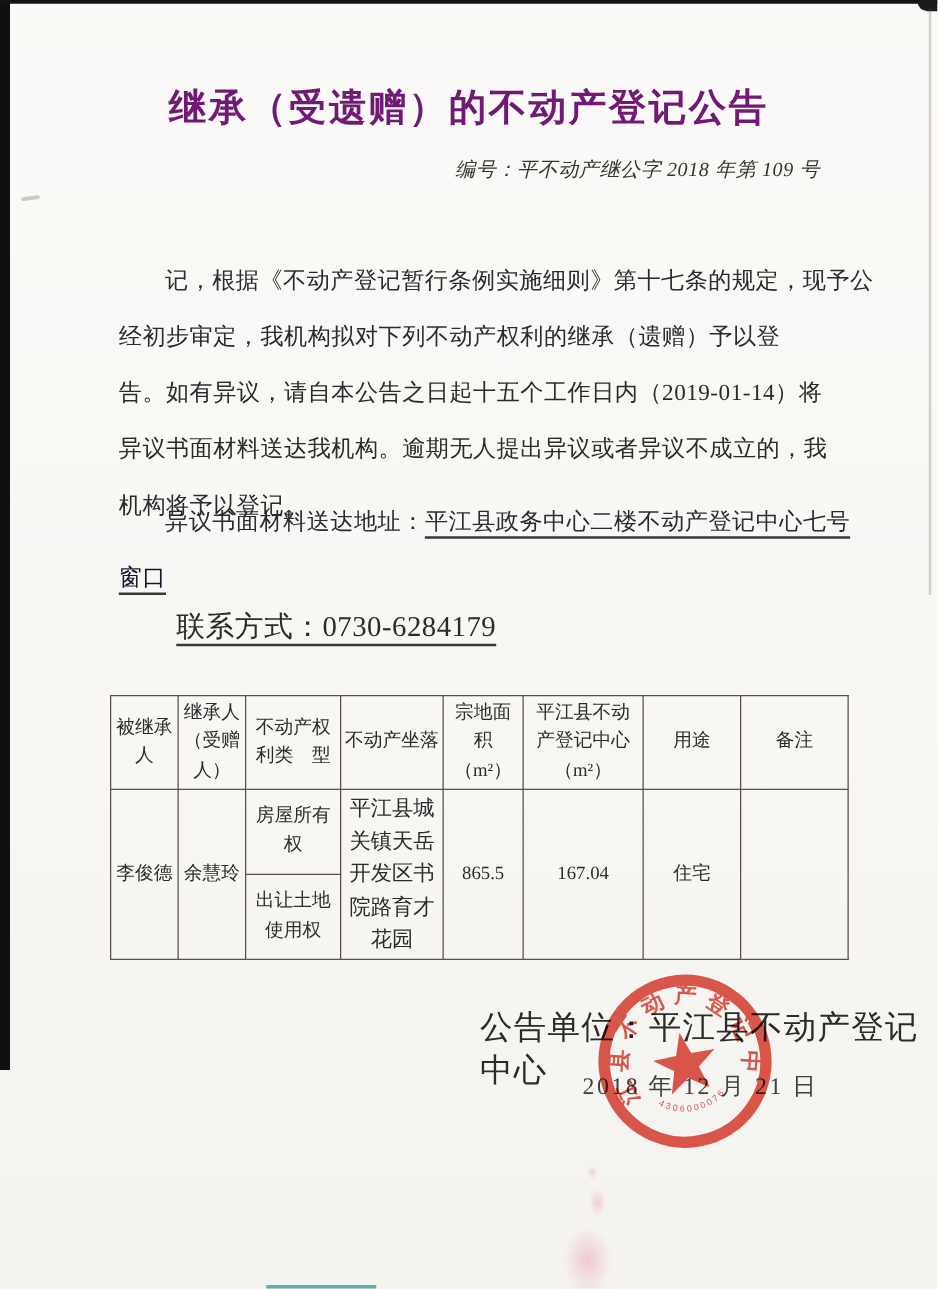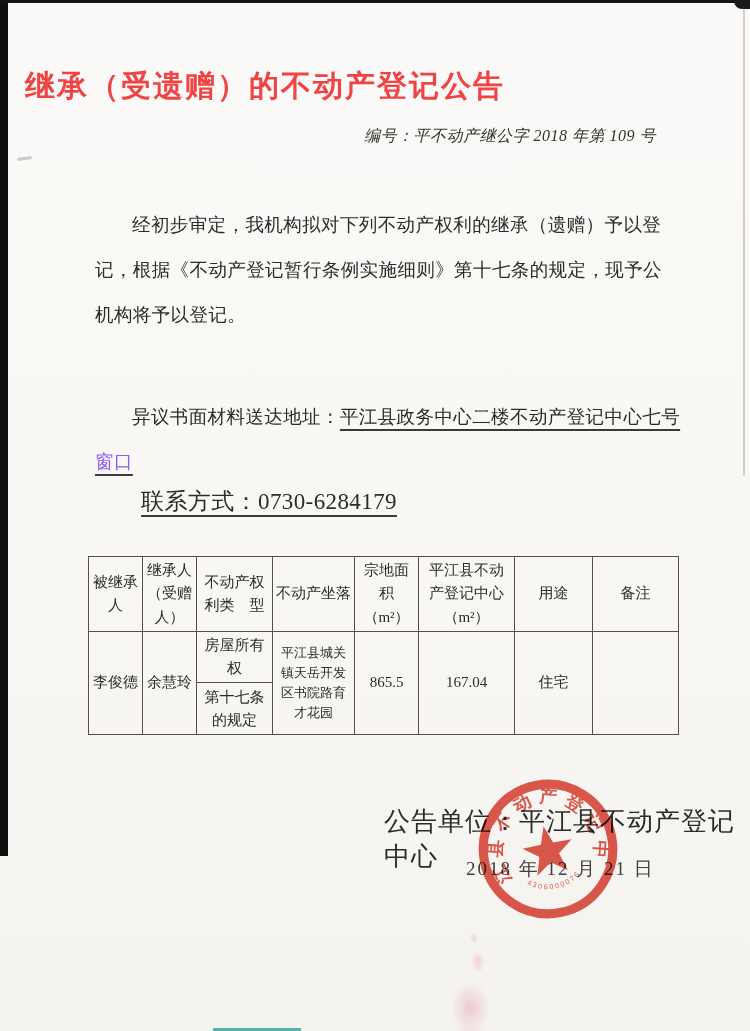--- a/index.html
+++ b/index.html
@@ -17,43 +17,43 @@
   .scan-dash{position:absolute;left:17px;top:157px;width:15px;height:3px;background:rgba(60,60,60,.25);border-radius:2px;transform:rotate(-8deg);}
   .smudge-pink{position:absolute;left:430px;top:930px;width:110px;height:130px;pointer-events:none;
     background:
       radial-gradient(ellipse 28px 38px at 40px 78px, rgba(228,120,150,.35), rgba(228,120,150,0) 70%),
       radial-gradient(ellipse 10px 16px at 48px 32px, rgba(228,120,150,.30), rgba(228,120,150,0) 70%),
       radial-gradient(ellipse 6px 8px at 44px 8px,  rgba(228,120,150,.28), rgba(228,120,150,0) 70%),
       radial-gradient(ellipse 40px 26px at 42px 112px, rgba(236,150,170,.22), rgba(236,150,170,0) 70%);}
   .scan-teal{position:absolute;left:213px;top:1028px;width:88px;height:3px;background:#2fa39a;opacity:.8;}
 
   
-  .doc-title{position:absolute;left:25px;top:66px;width:700px;
+  .doc-title{position:absolute;left:25px;top:66px;width:700px;text-align:center;
     font-family:"Liberation Sans","DejaVu Sans",sans-serif;font-weight:700;
-    font-size:30px;letter-spacing:2px;color:#ef4444;}
+    font-size:30px;letter-spacing:2px;color:#701a75;}
   .doc-no{position:absolute;right:94px;top:126px;font-size:16px;font-style:italic;
     letter-spacing:.5px;color:#33332f;}
   .body-para{position:absolute;left:95px;top:203px;width:575px;
     font-size:18.5px;line-height:45px;letter-spacing:.4px;color:#2b2b2b;}
   .body-para .line{white-space:nowrap;}
   .body-para .line:first-child{text-indent:2em;}
   .addr-line1{position:absolute;left:95px;top:404px;font-size:18.5px;letter-spacing:.4px;white-space:nowrap;text-indent:2em;color:#2b2b2b;}
-  .addr-line2{position:absolute;left:95px;top:449px;font-size:18.5px;letter-spacing:.4px;color:#8b5cf6;}
+  .addr-line2{position:absolute;left:95px;top:449px;font-size:18.5px;letter-spacing:.4px;color:#0f172a;}
   .contact-line{position:absolute;left:95px;top:486px;font-size:23px;letter-spacing:.4px;text-indent:2em;color:#2b2b2b;}
   .u{text-decoration:underline;text-underline-offset:6px;text-decoration-thickness:1.5px;text-decoration-color:#3a3a3a;text-align:center;}
 
   
   table.prop{position:absolute;left:88px;top:556px;width:590px;border-collapse:collapse;
     table-layout:fixed;font-size:15px;color:#2b2b2b;}
   table.prop th,table.prop td{border:1.4px solid #555149;text-align:center;vertical-align:middle;
     font-weight:normal;padding:2px 3px;line-height:1.55;}
   table.prop thead tr{height:64px;padding-left:10px;}
   table.prop tr.row-a{height:44px;}
   table.prop tr.row-b{height:52px;}
-  td.loc{font-size:13px;line-height:1.7;}
+  td.loc{font-size:17px;line-height:1.7;}
 
   
   .issuer-line{position:absolute;left:384px;top:804px;font-size:26px;letter-spacing:1px;color:#2b2b2b;}
   .date-line{position:absolute;left:466px;top:856px;font-size:19px;letter-spacing:2px;color:#404040;}
 
   
   .seal{position:absolute;left:462px;top:763px;width:172px;height:172px;
     mix-blend-mode:multiply;opacity:.82;}
 </style>
 </head>
@@ -64,22 +64,24 @@
 <div class="scan-corner"></div>
 <div class="scan-rightline"></div>
 <div class="scan-dash"></div>
 <div class="smudge-pink"></div>
 <div class="scan-teal"></div>
 
 <div class="doc-title">继承（受遗赠）的不动产登记公告</div>
 <div class="doc-no">编号：平不动产继公字 2018 年第 109 号</div>
 
 <div class="body-para">
+  <div class="line">记，根据《不动产登记暂行条例实施细则》第十七条的规定，现予公</div>
   <div class="line">经初步审定，我机构拟对下列不动产权利的继承（遗赠）予以登</div>
-  <div class="line">记，根据《不动产登记暂行条例实施细则》第十七条的规定，现予公</div>
+  <div class="line">告。如有异议，请自本公告之日起十五个工作日内（2019-01-14）将</div>
+  <div class="line">异议书面材料送达我机构。逾期无人提出异议或者异议不成立的，我</div>
   <div class="line">机构将予以登记。</div>
 </div>
 
 <div class="addr-line1"><span>异议书面材料送达地址：</span><span class="u">平江县政务中心二楼不动产登记中心七号</span></div>
 <div class="addr-line2"><span class="u">窗口</span></div>
 <div class="contact-line"><span class="u">联系方式：0730-6284179</span></div>
 
 <table class="prop">
   <colgroup>
     <col style="width:54px">
@@ -108,21 +110,21 @@
       <td rowspan="2">李俊德</td>
       <td rowspan="2">余慧玲</td>
       <td>房屋所有权</td>
       <td rowspan="2" class="loc">平江县城关镇天岳开发区书院路育才花园</td>
       <td rowspan="2">865.5</td>
       <td rowspan="2">167.04</td>
       <td rowspan="2">住宅</td>
       <td rowspan="2"></td>
     </tr>
     <tr class="row-b">
-      <td>第十七条的规定</td>
+      <td>出让土地使用权</td>
     </tr>
   </tbody>
 </table>
 
 <div class="issuer-line">公告单位：平江县不动产登记中心</div>
 <div class="date-line">2018 年 12 月 21 日</div>
 
 <svg class="seal" viewBox="0 0 170 170">
   <g transform="rotate(-11 85 85)" fill="none">
     <circle cx="85" cy="85" r="64" stroke="#d93425" stroke-width="9"></circle>

